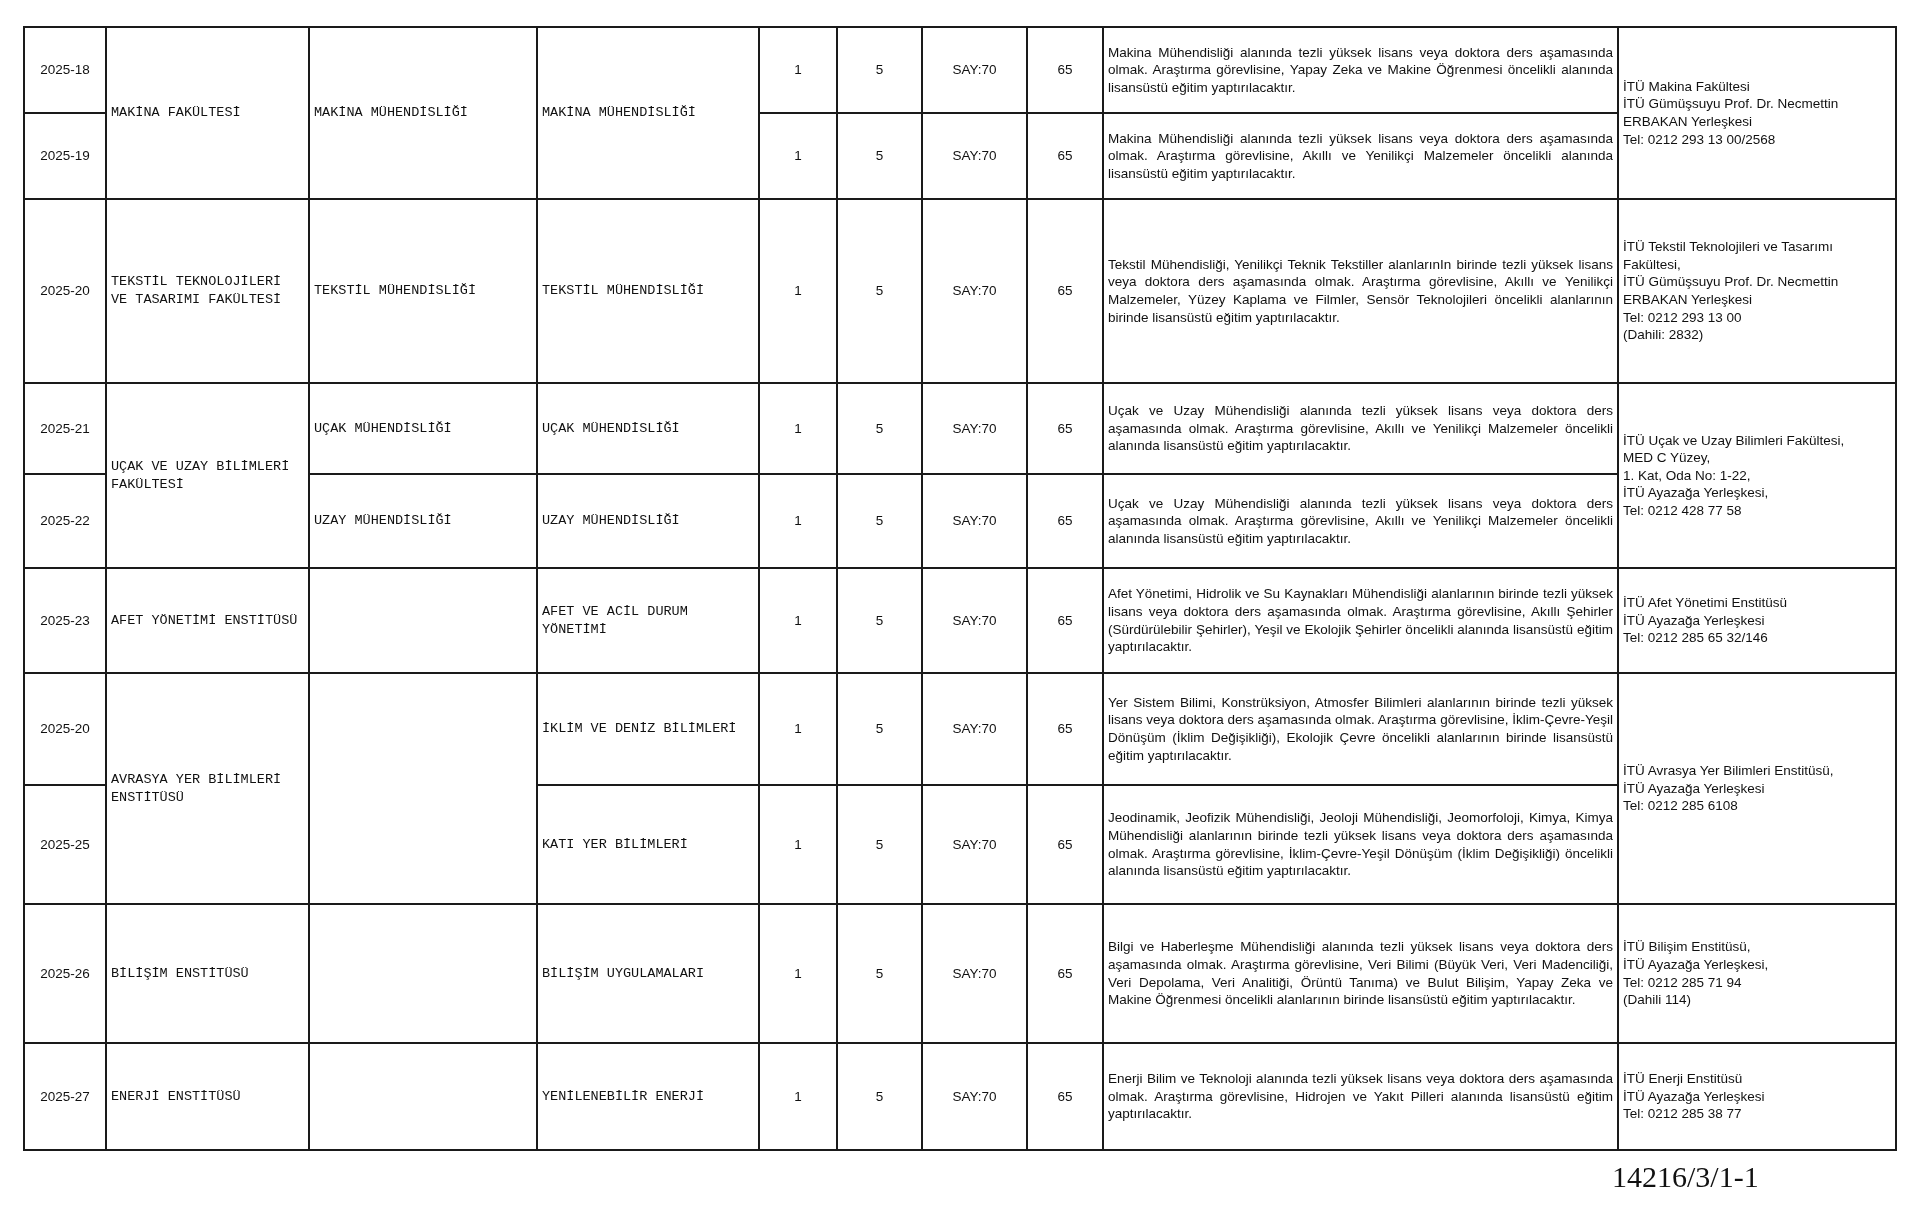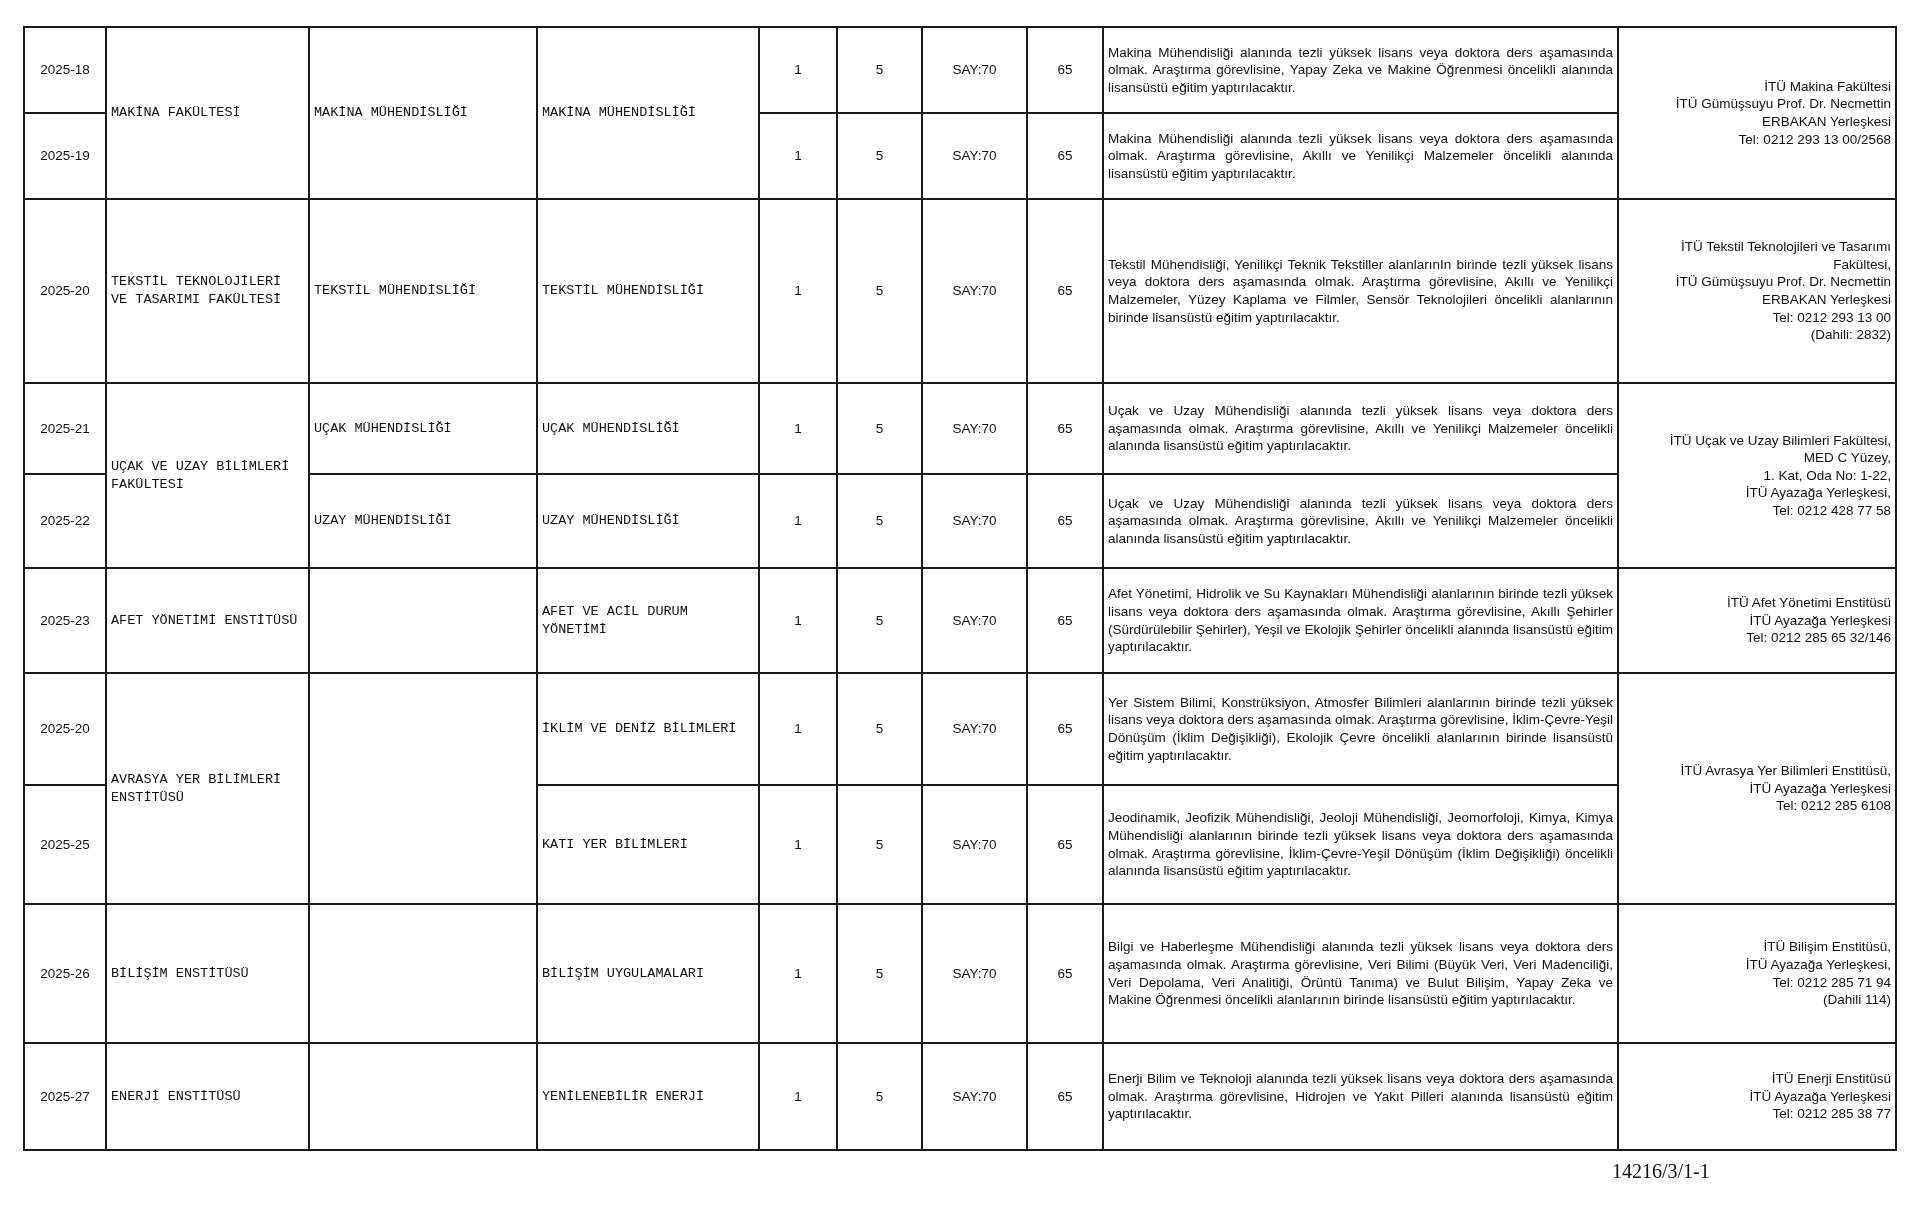--- a/index.html
+++ b/index.html
@@ -6,24 +6,24 @@
   body { width:1920px; height:1214px; position:relative; overflow:hidden;
          font-family:"Liberation Sans", "DejaVu Sans", sans-serif; color:#111; }
   table.grid { position:absolute; left:23px; top:26px; border-collapse:collapse;
                table-layout:fixed; width:1872px; }
   table.grid td { border:2px solid #1a1a1a; padding:0 4px; vertical-align:middle;
                   font-size:13.5px; line-height:1.3; }
   td.code { text-align:center; font-size:14px; }
   td.unit, td.dept, td.prog { text-align:left; font-size:13px; text-transform:none;font-family:Liberation Mono, monospace; }
   td.num { text-align:center; font-size:14px; }
   td.desc { text-align:justify; text-align-last:left; font-size:13px; line-height:24px; padding:0 4px 0 4px; }
-  td.contact { text-align:right; font-size:13.5px; line-height:24px;border-radius:17px; }
+  td.contact { text-align:left; font-size:13.5px; line-height:24px;border-radius:17px; }
   td.contact .ln { display:block; }
   .footer { position:absolute; left:1612px; top:1160px; font-family:"Liberation Serif","DejaVu Serif",serif;
-            font-size:20px; color:#111; }
+            font-size:30px; color:#111; }
 </style>
 </head>
 <body>
 
 <table class="grid">
   <colgroup>
     <col style="width:82px">
       <col style="width:203px">
       <col style="width:228px">
       <col style="width:222px">

